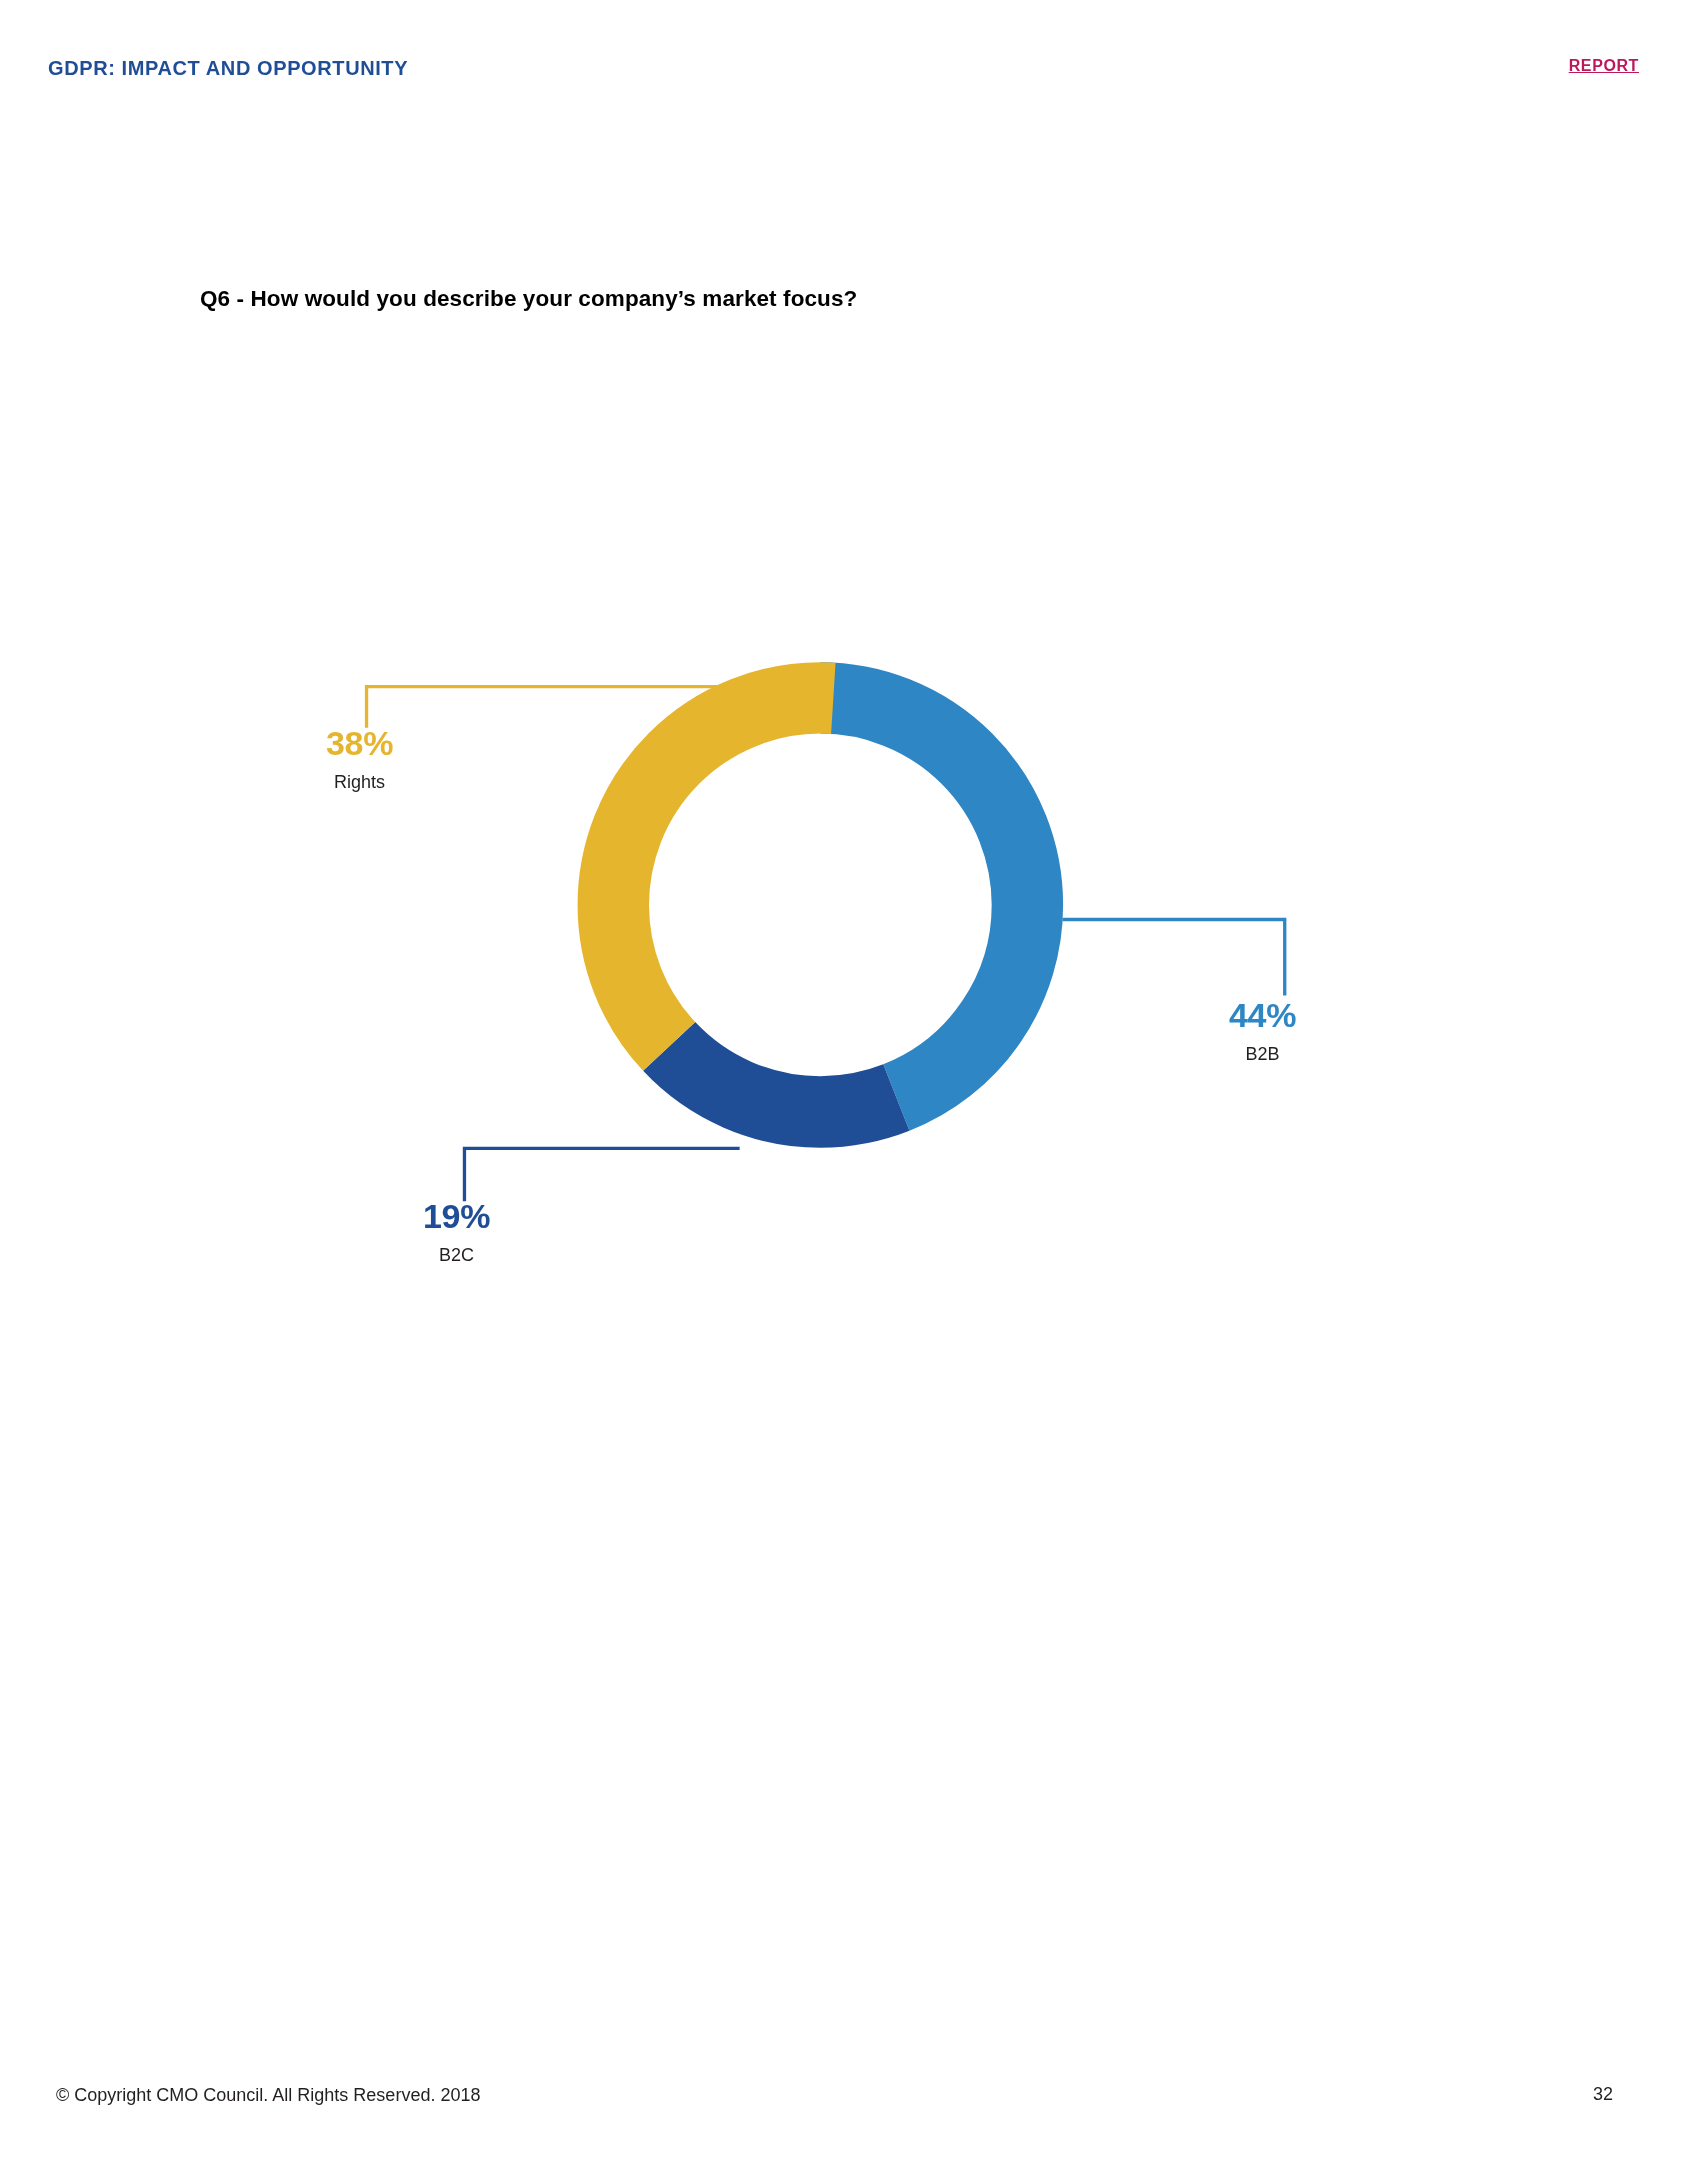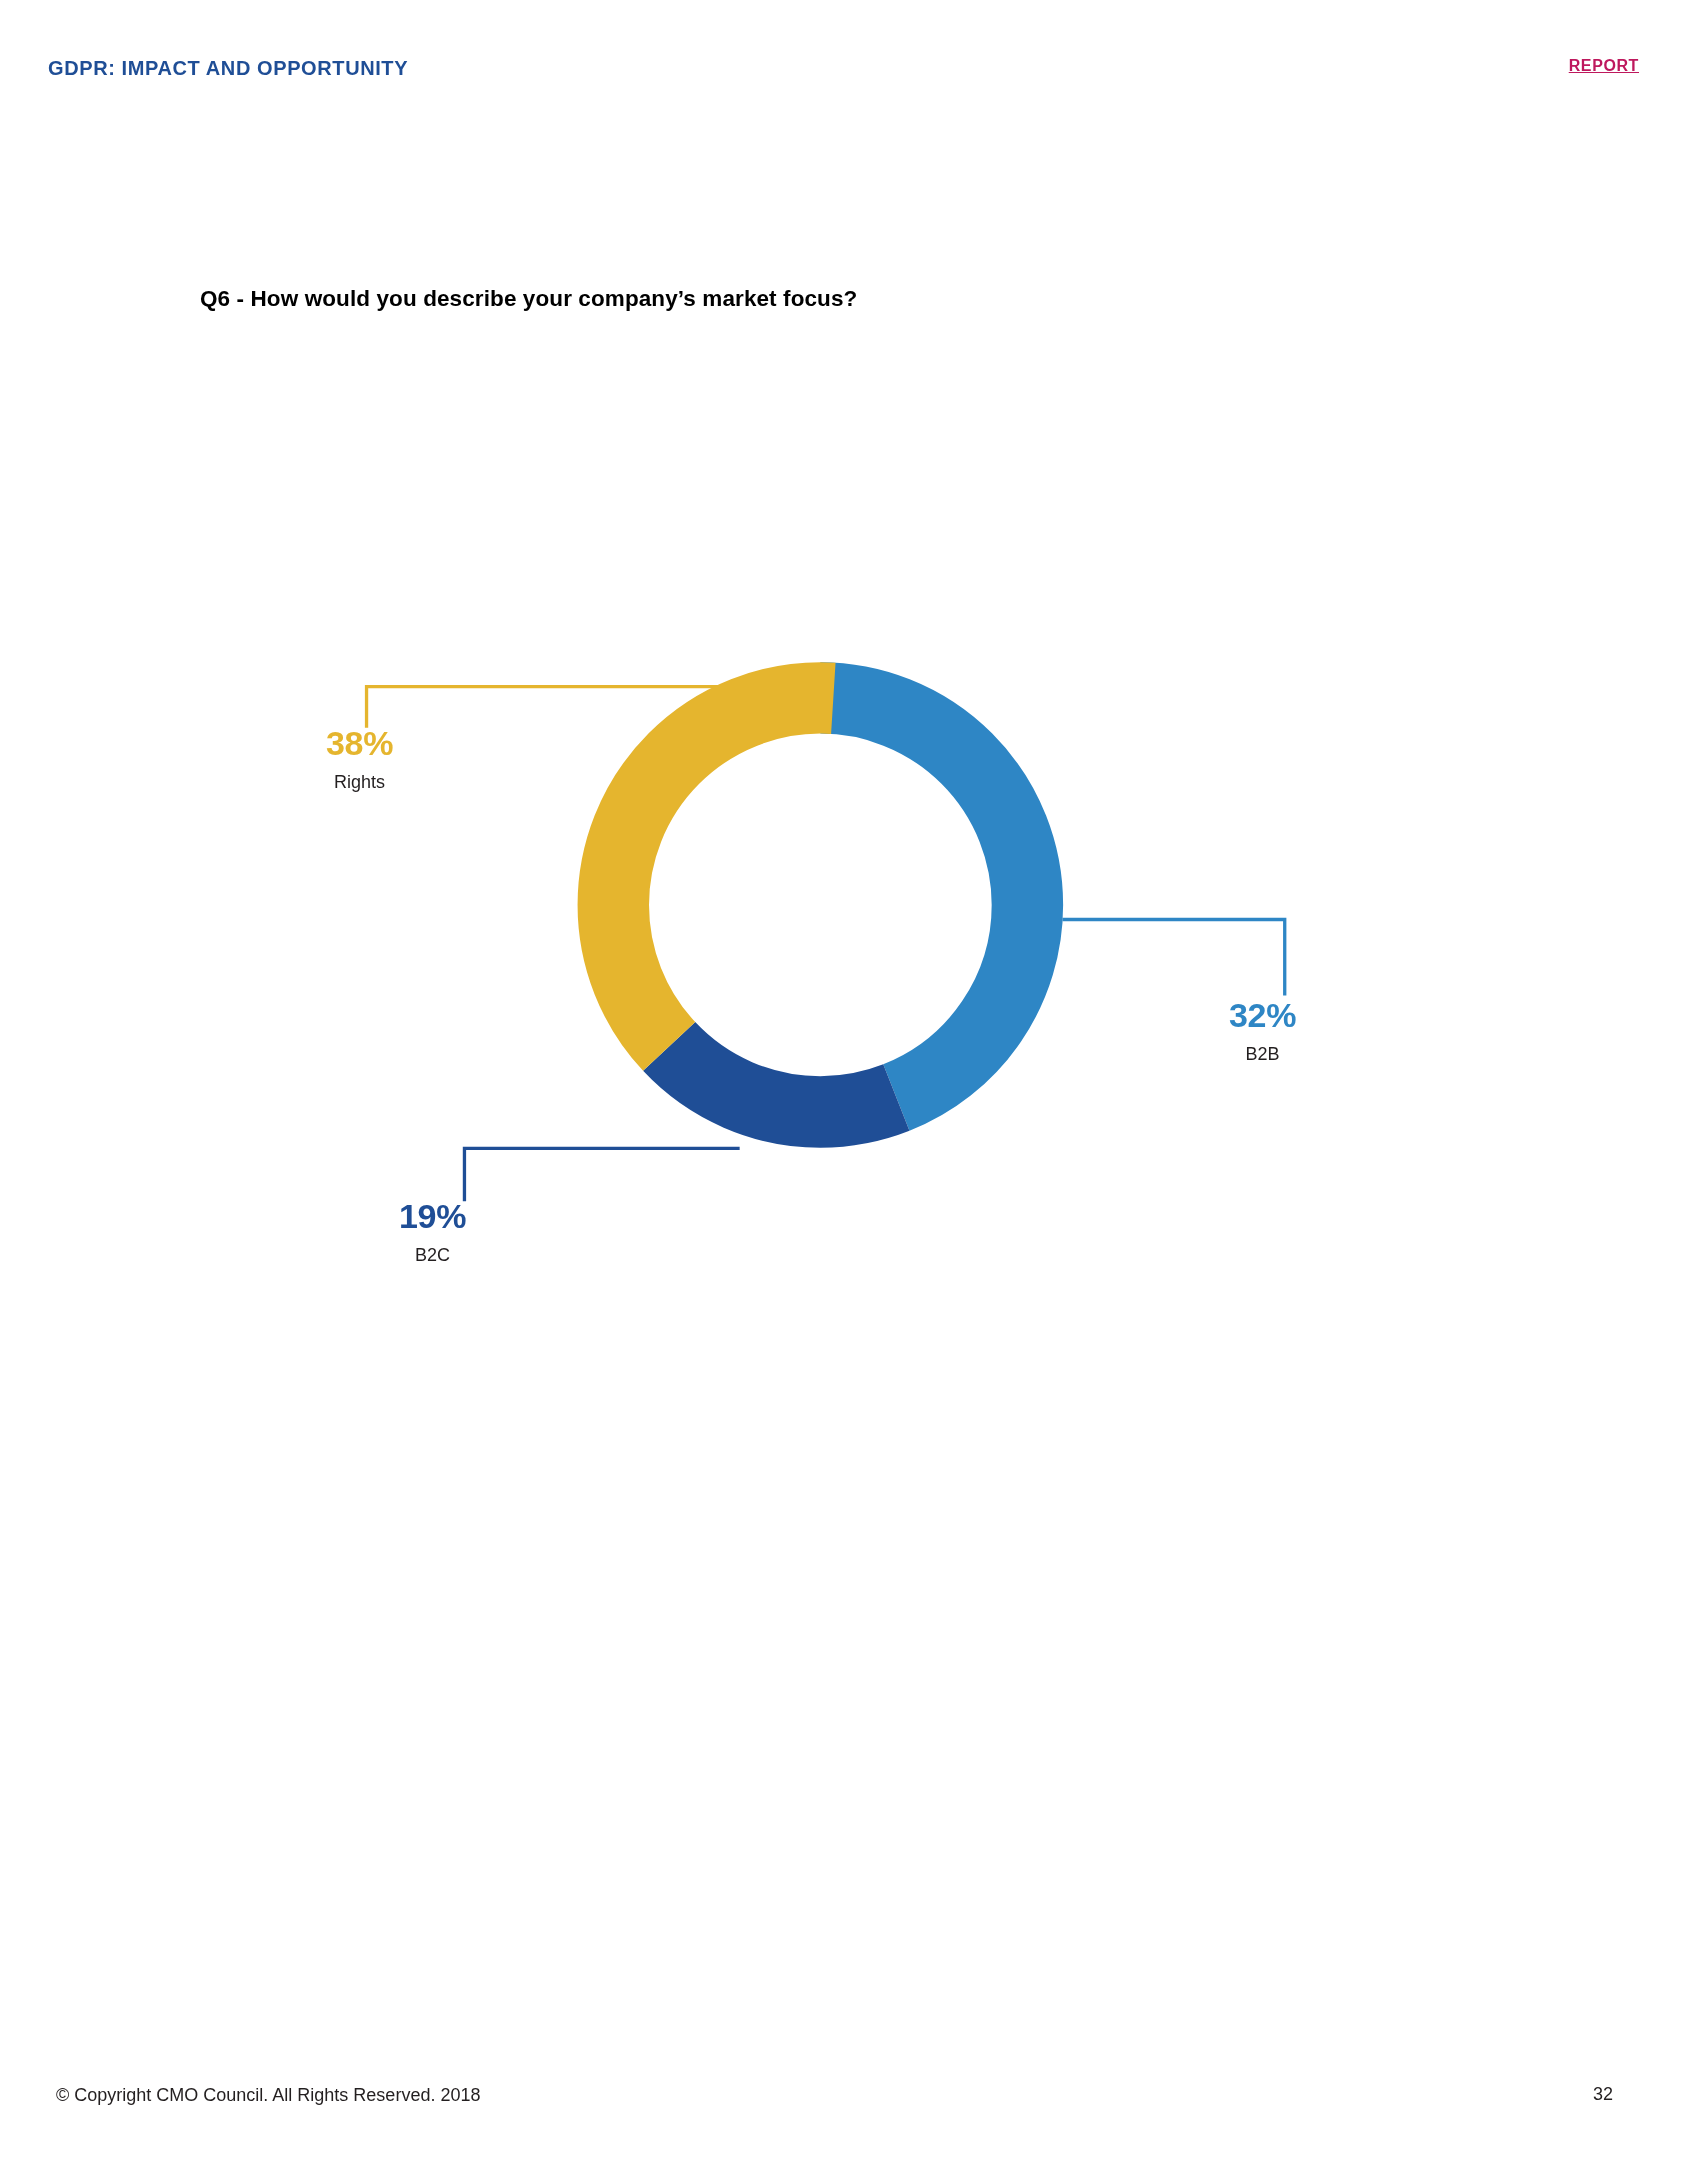--- a/index.html
+++ b/index.html
@@ -96,21 +96,21 @@
     line-height: 1.0;
     margin-top: 12.6px;
   }
 
   #callout-hybrid { left: 326px; top: 726px; }
   #callout-hybrid .callout-value { color: #E5B52E; }
 
   #callout-b2b { left: 1229px; top: 998px; }
   #callout-b2b .callout-value { color: #2E86C5; }
 
-  #callout-b2c { left: 399px; top: 1199px; }
+  #callout-b2c { left: 423px; top: 1199px; }
   #callout-b2c .callout-value { color: #1F4E96; }
 
   
   #footer-copyright {
     position: absolute;
     left: 56px;
     top: 2085px;
     font-size: 18px;
     color: #231f20;
     white-space: nowrap;
@@ -154,21 +154,21 @@
         <circle cx="1240" cy="1368" r="313" fill="none" stroke="#E5B52E" stroke-width="108" stroke-dasharray="747.3 1219.3" stroke-dashoffset="-1239.0"></circle>
       </g>
     </svg>
 
     <div class="callout" id="callout-hybrid">
       <div class="callout-value">38%</div>
       <div class="callout-label">Rights</div>
     </div>
 
     <div class="callout" id="callout-b2b">
-      <div class="callout-value">32%</div>
+      <div class="callout-value">44%</div>
       <div class="callout-label">B2B</div>
     </div>
 
     <div class="callout" id="callout-b2c">
       <div class="callout-value">19%</div>
       <div class="callout-label">B2C</div>
     </div>
   </div>
 
   <div id="footer-copyright">© Copyright CMO Council. All Rights Reserved. 2018</div>

